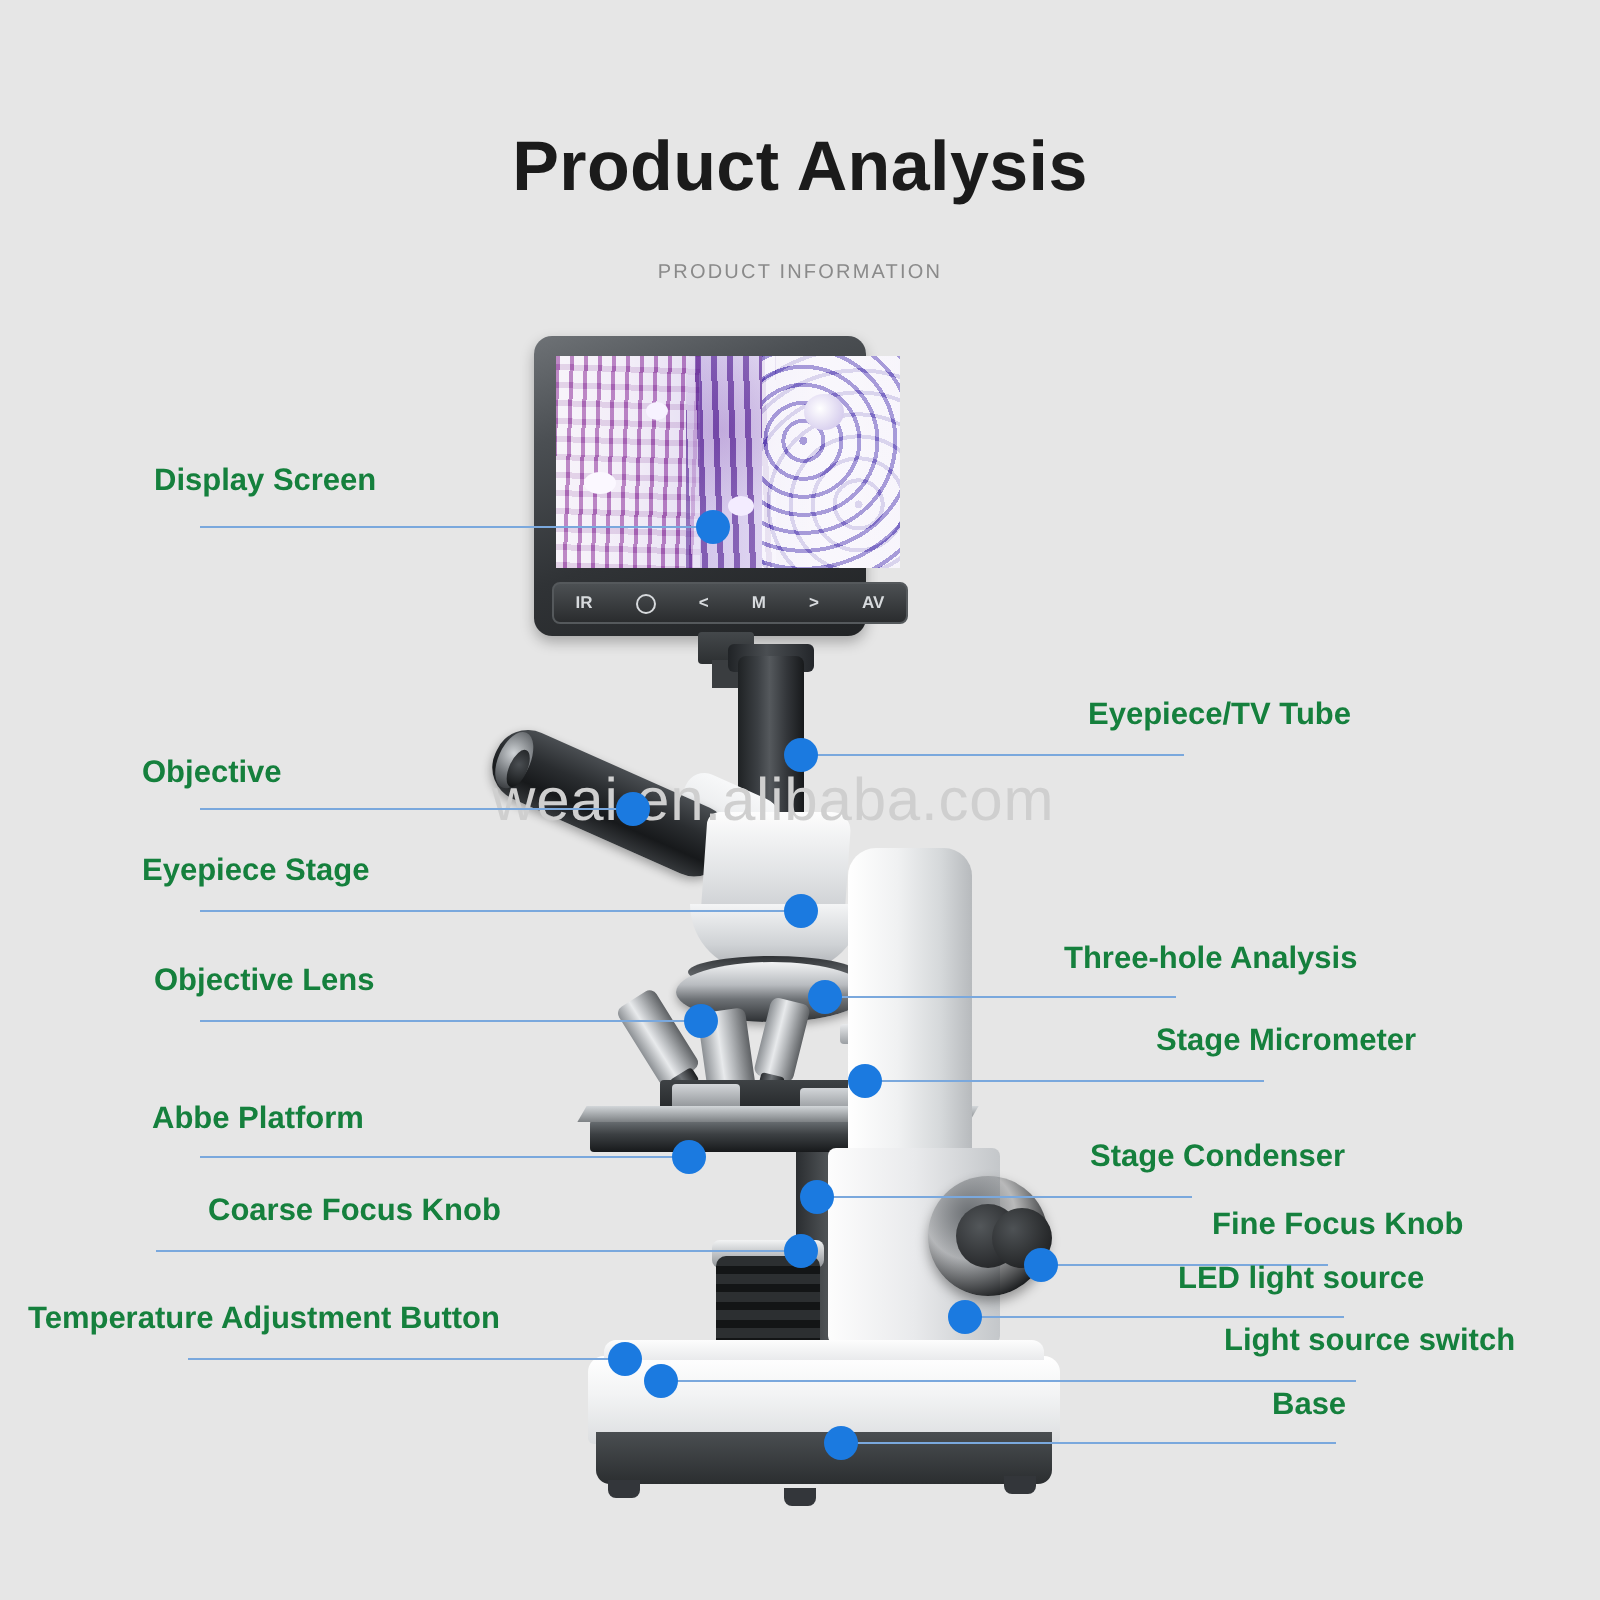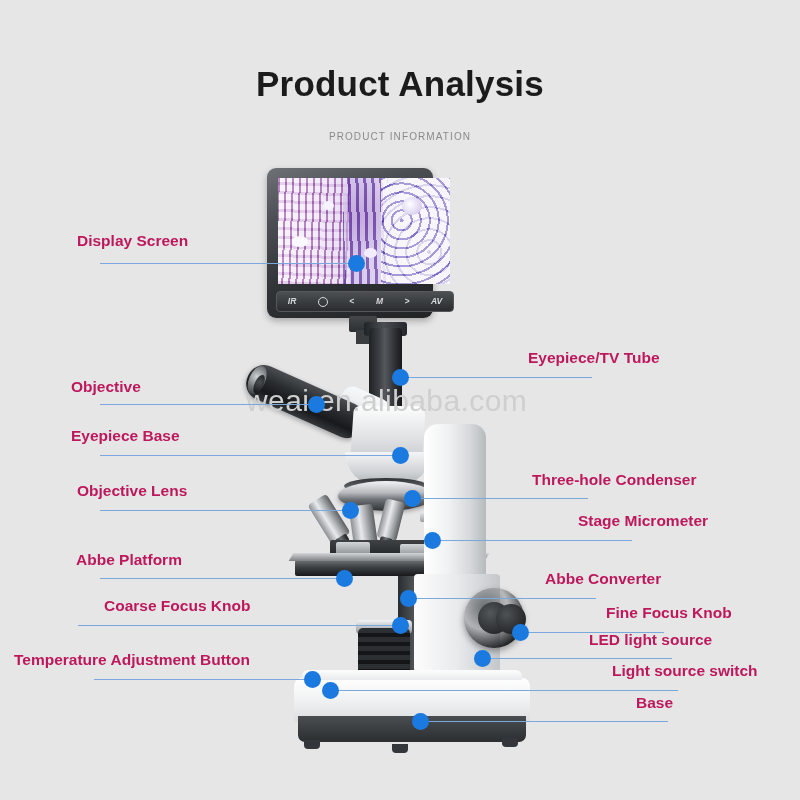--- a/index.html
+++ b/index.html
@@ -25,40 +25,39 @@
   #watermark{
     position:absolute;left:246px;top:384px;
     font-size:30px;color:#cfcfcf;letter-spacing:.4px;
     z-index:40;pointer-events:none;white-space:nowrap;
   }
 
   
   .callout{position:absolute;z-index:60;}
   .callout .txt{
     position:absolute;white-space:nowrap;
-    font-size:15.5px;font-weight:bold;color:#be185d;
+    font-size:15.5px;font-weight:bold;color:#15803d;
   }
   .callout .line{
     position:absolute;height:0;border-top:1.3px solid #7aa8dd;
   }
   .dot{
     position:absolute;width:17px;height:17px;border-radius:50%;
     background:#1b7ae0;z-index:61;
   }
 
   
   #scope{position:absolute;left:0;top:0;width:800px;height:800px;z-index:20;}
 
   
   .mon-body{
     position:absolute;left:267px;top:168px;width:166px;height:150px;
     border-radius:9px;
     background:linear-gradient(160deg,#6e7276 0%,#4b4f53 26%,#303336 60%,#212325 100%);
     box-shadow:0 3px 7px rgba(0,0,0,.28);
-    font-style:italic;
   }
   .mon-screen{
     position:absolute;left:11px;top:10px;width:172px;height:106px;
     overflow:hidden;background:#d9d2e6;
     box-shadow:inset 0 0 6px rgba(0,0,0,.45);
   }
   .slide-img{position:absolute;inset:0;}
   .sl{position:absolute;}
   .mon-bar{
     position:absolute;left:9px;top:123px;width:176px;height:19px;border-radius:4px;
@@ -351,21 +350,21 @@
         <div class="txt" style="left: 77px; top: 232px;">Display Screen</div>
         <div class="line" style="left: 100px; top: 263px; width: 252px;"></div>
         <div class="dot" style="left: 348px; top: 255px;"></div>
       </div>
       <div class="callout">
         <div class="txt" style="left: 71px; top: 378px;">Objective</div>
         <div class="line" style="left: 100px; top: 404px; width: 216px;"></div>
         <div class="dot" style="left: 308px; top: 396px;"></div>
       </div>
       <div class="callout">
-        <div class="txt" style="left: 71px; top: 427px;">Eyepiece Base</div>
+        <div class="txt" style="left: 71px; top: 427px;">Eyepiece Stage</div>
         <div class="line" style="left: 100px; top: 455px; width: 300px;"></div>
         <div class="dot" style="left: 392px; top: 447px;"></div>
       </div>
       <div class="callout">
         <div class="txt" style="left: 77px; top: 482px; text-align: right;">Objective Lens</div>
         <div class="line" style="left: 100px; top: 510px; width: 250px;"></div>
         <div class="dot" style="left: 342px; top: 502px;"></div>
       </div>
       <div class="callout">
         <div class="txt" style="left: 76px; top: 551px;">Abbe Platform</div>
@@ -376,36 +375,36 @@
         <div class="txt" style="left: 59px; top: 597px; margin-left: 45px;">Coarse Focus Knob</div>
         <div class="line" style="left: 78px; top: 625px; width: 322px;"></div>
         <div class="dot" style="left: 392px; top: 617px;"></div>
       </div>
       <div class="callout">
         <div class="txt" style="left: 14px; top: 651px;">Temperature Adjustment Button</div>
         <div class="line" style="left: 94px; top: 679px; width: 218px;"></div>
         <div class="dot" style="left: 304px; top: 671px;"></div>
       </div>
       <div class="callout">
-        <div class="txt" style="left: 528px; top: 349px;">Eyepiece/TV Tube</div>
+        <div class="txt" style="left: 544px; top: 349px;">Eyepiece/TV Tube</div>
         <div class="line" style="left: 400px; top: 377px; width: 192px;"></div>
         <div class="dot" style="left: 392px; top: 369px;"></div>
       </div>
       <div class="callout">
-        <div class="txt" style="left: 532px; top: 471px;">Three-hole Condenser</div>
+        <div class="txt" style="left: 532px; top: 471px;">Three-hole Analysis</div>
         <div class="line" style="left: 412px; top: 498px; width: 176px;"></div>
         <div class="dot" style="left: 404px; top: 490px;"></div>
       </div>
       <div class="callout">
         <div class="txt" style="left: 578px; top: 512px;">Stage Micrometer</div>
         <div class="line" style="left: 432px; top: 540px; width: 200px;"></div>
         <div class="dot" style="left: 424px; top: 532px;"></div>
       </div>
       <div class="callout">
-        <div class="txt" style="left: 545px; top: 570px;">Abbe Converter</div>
+        <div class="txt" style="left: 545px; top: 570px;">Stage Condenser</div>
         <div class="line" style="left: 408px; top: 598px; width: 188px;"></div>
         <div class="dot" style="left: 400px; top: 590px;"></div>
       </div>
       <div class="callout">
         <div class="txt" style="left: 606px; top: 604px;">Fine Focus Knob</div>
         <div class="line" style="left: 520px; top: 632px; width: 144px;"></div>
         <div class="dot" style="left: 512px; top: 624px;"></div>
       </div>
       <div class="callout">
         <div class="txt" style="left: 589px; top: 631px;">LED light source</div>

